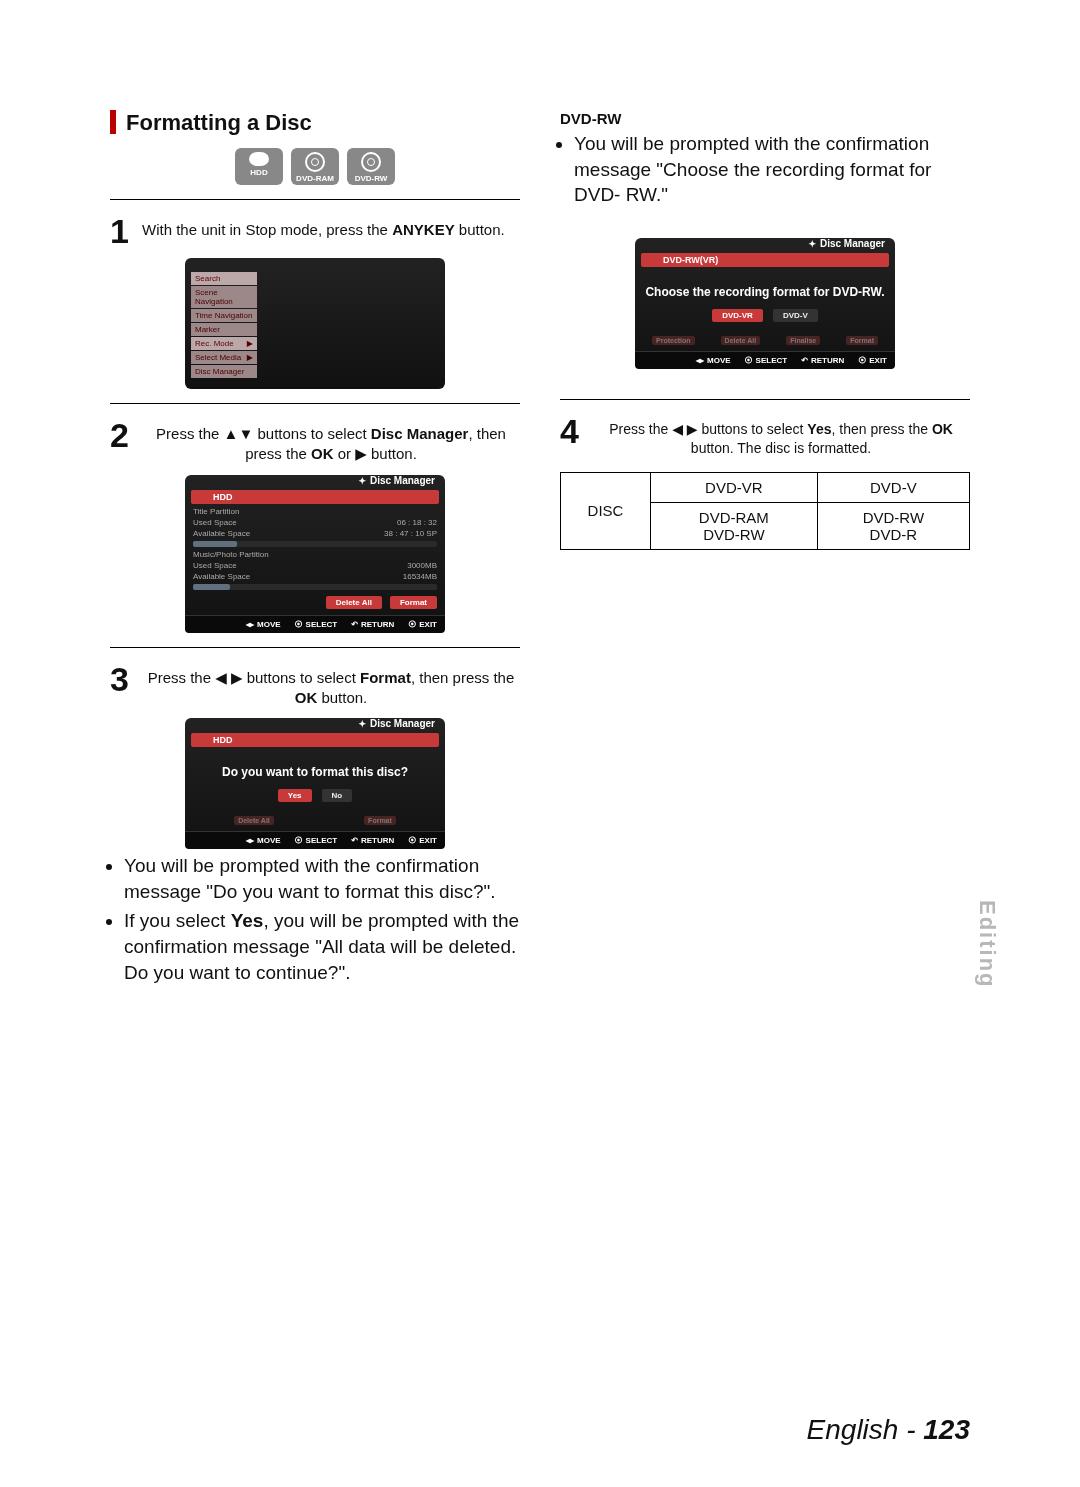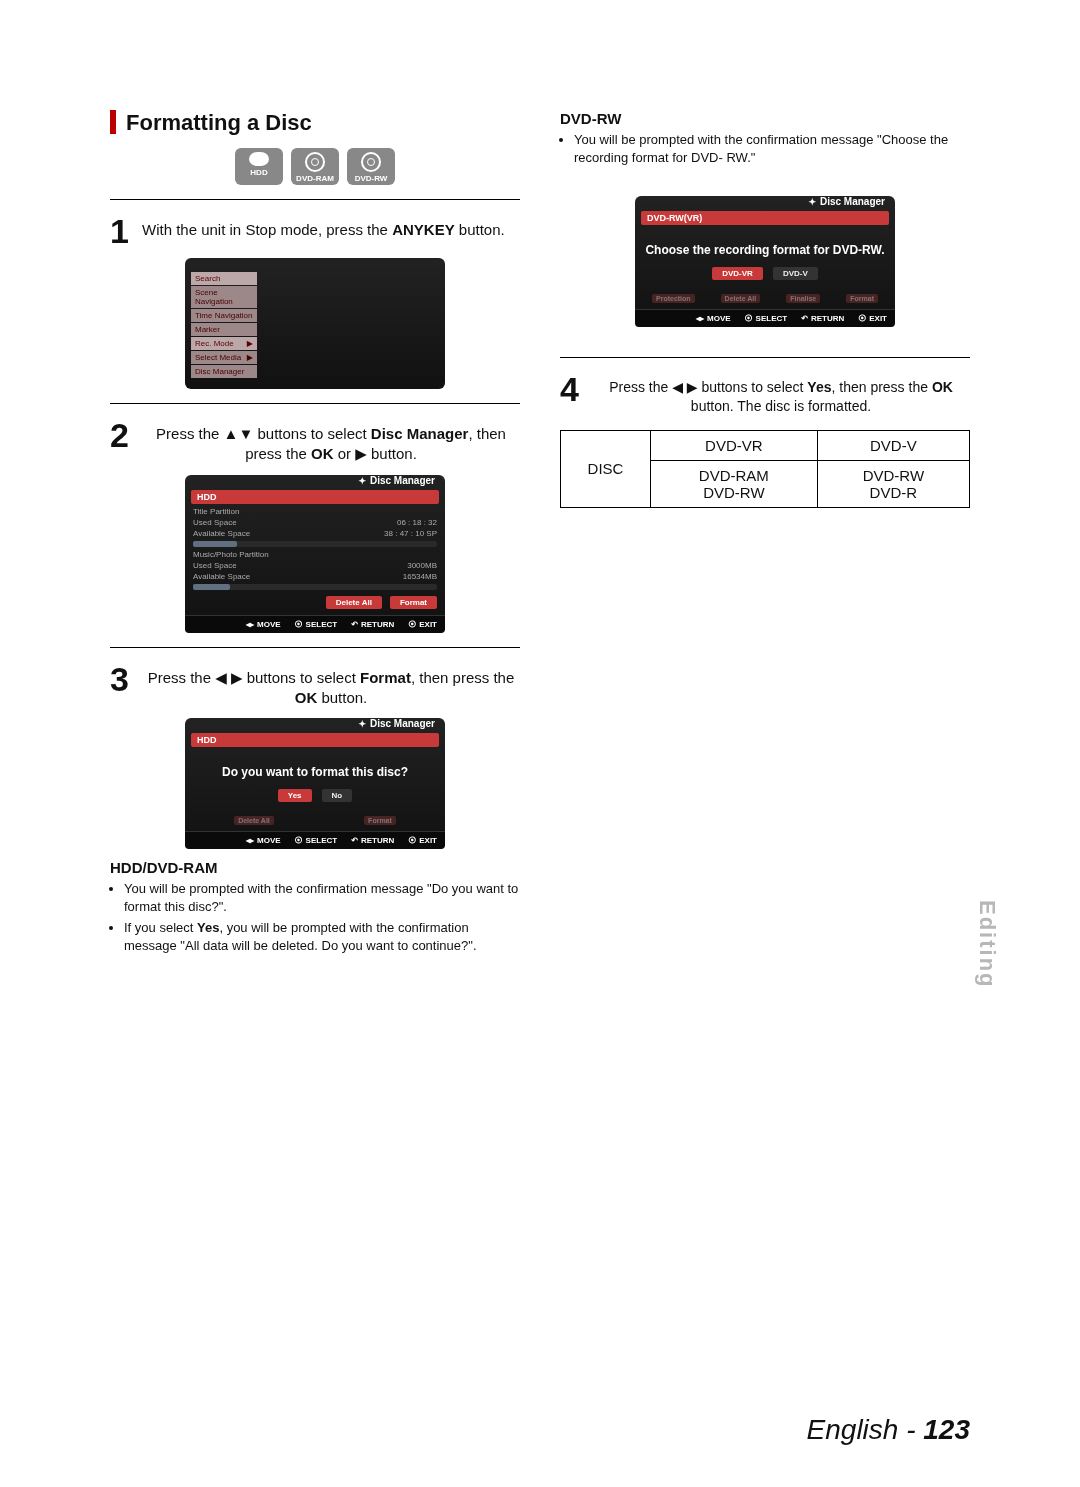--- a/index.html
+++ b/index.html
@@ -122,21 +122,21 @@
     color: #fff;
     font-weight: bold;
     font-size: 10px;
     text-align: right;
     padding-right: 10px;
     margin-bottom: 4px;
   }
   .pill-row {
     background: #c83a3a;
     color: #fff;
-    padding: 2px 6px;
+    padding: 2px 22px;
     font-size: 9px;
     font-weight: bold;
     border-radius: 2px;
     margin:2px 6px;
   }
   .menu-list {
     width: 66px;
     margin-top:4px;
   }
   .menu-list .mi {
@@ -178,21 +178,21 @@
   }
   .footer-keys span{display:flex;gap:3px;align-items:center;}
   .sym{font-size:8px;}
 
   .dialog-msg{
     color:#fff;font-size:12px;font-weight:bold;text-align:center;margin:18px 0 10px 0;
   }
   .dialog-btns{display:flex;gap:10px;justify-content:center;margin-bottom:10px;}
 
   .sub-head{font-weight:bold;font-size:15px;margin-top:10px;}
-  ul.bul{margin:4px 0 0 14px;padding:0;font-size:13px;}
+  ul.bul{margin:4px 0 0 14px;padding:0;font-size:19px;}
   ul.bul li{margin-bottom:4px;line-height:1.35;}
 
   .note-bold{font-weight:bold;font-size:15px;line-height:1.35;margin-top:8px;}
 
   table.disc-table{
     border-collapse:collapse;width:100%;margin-top:14px;font-size:15px;
   }
   table.disc-table td{
     border:1px solid #000;padding:6px 14px;text-align:center;
   }
@@ -391,21 +391,20 @@
                 <span>RETURN</span>
               </span>
             <span>
                 <span class="sym">⦿</span>
                 <span>EXIT</span>
               </span>
           </div>
         </div>
       </div>
 
-      <div class="sub-head">HDD/DVD-RAM</div>
       <ul class="bul">
         <li>You will be prompted with the confirmation message "Do you want to format this disc?".</li>
         <li>
           <span>If you select </span><b>Yes</b><span>, you will be prompted with the confirmation message "All data will be deleted. Do you want to continue?".</span>
         </li>
       </ul>
     </div>
 
     <div class="col">
 

